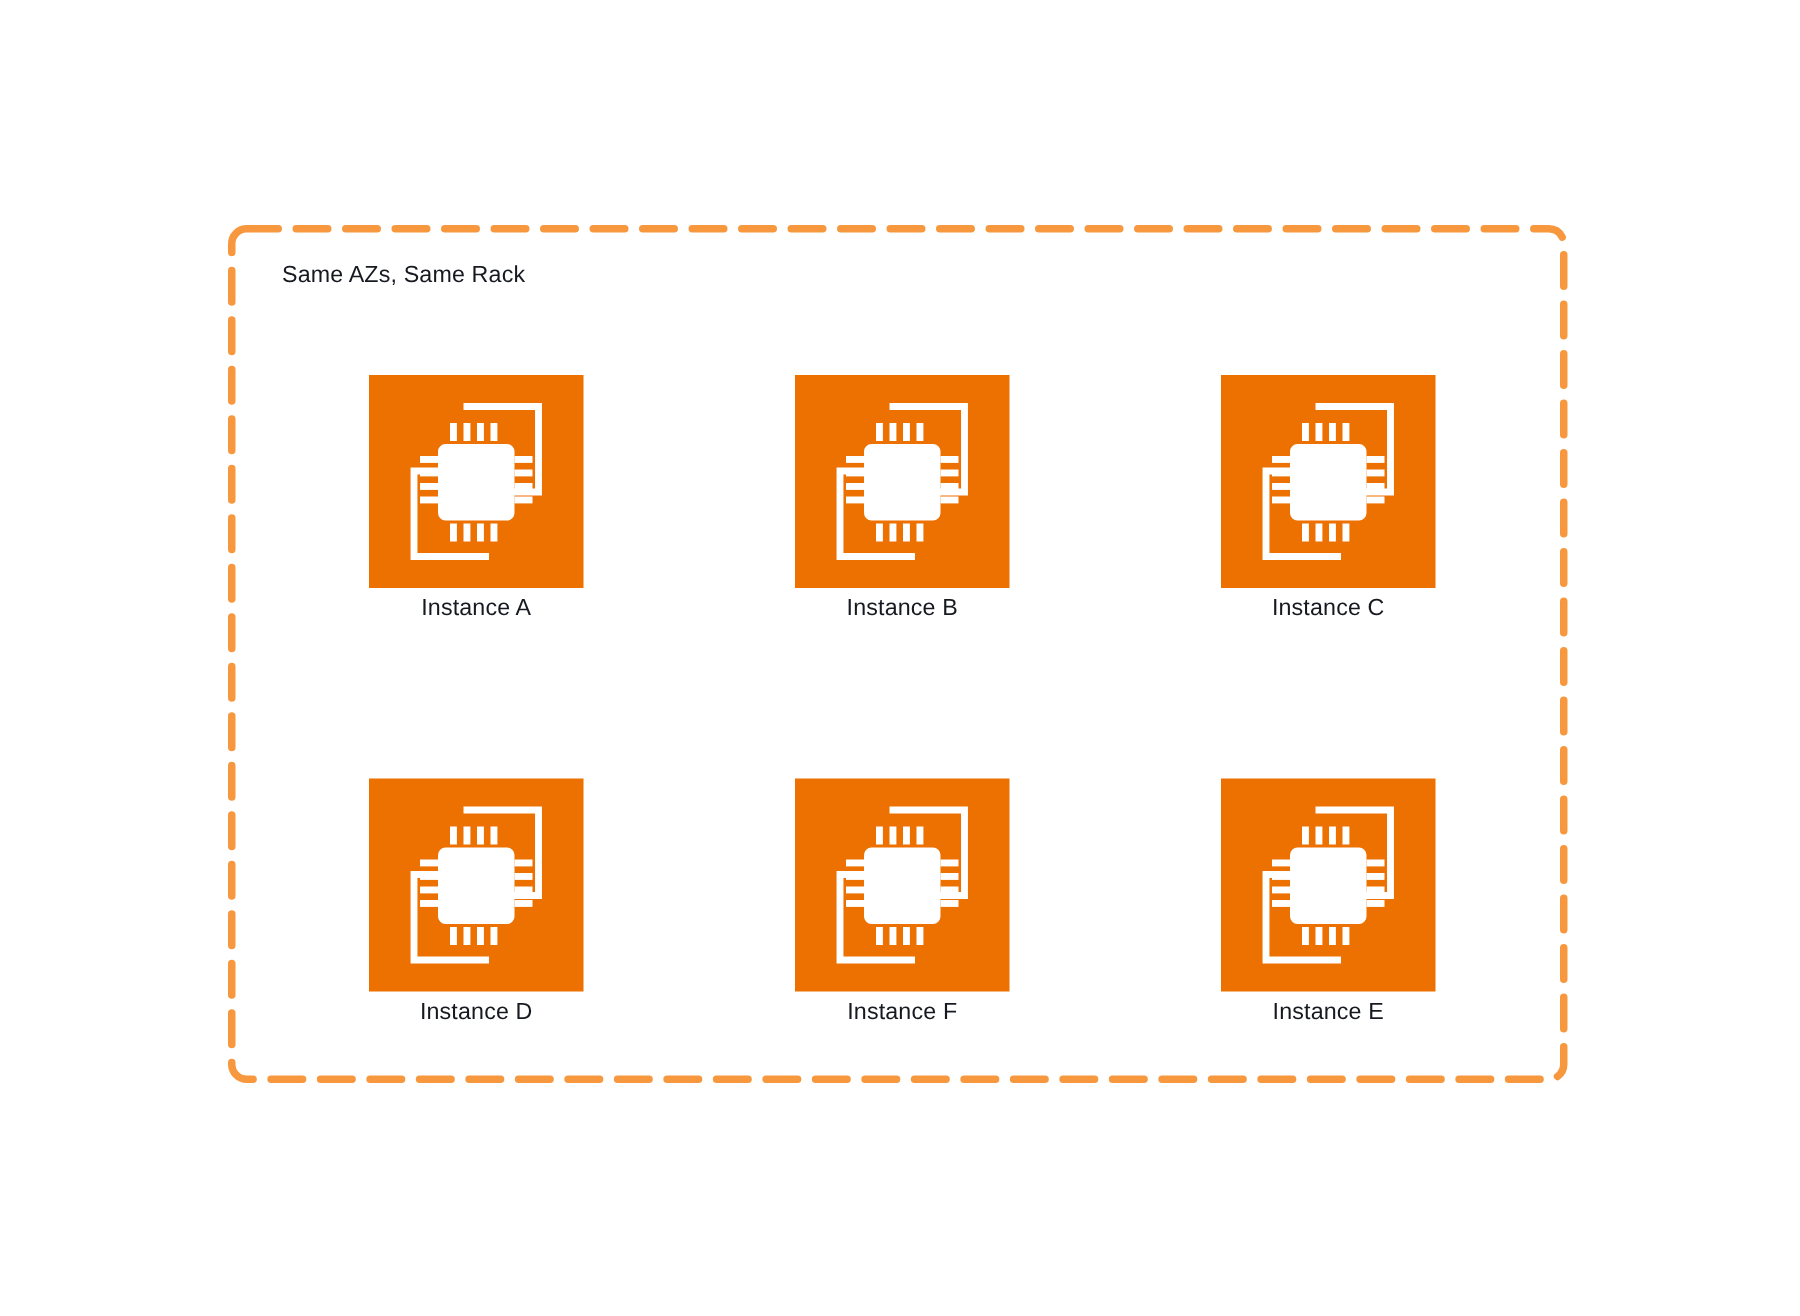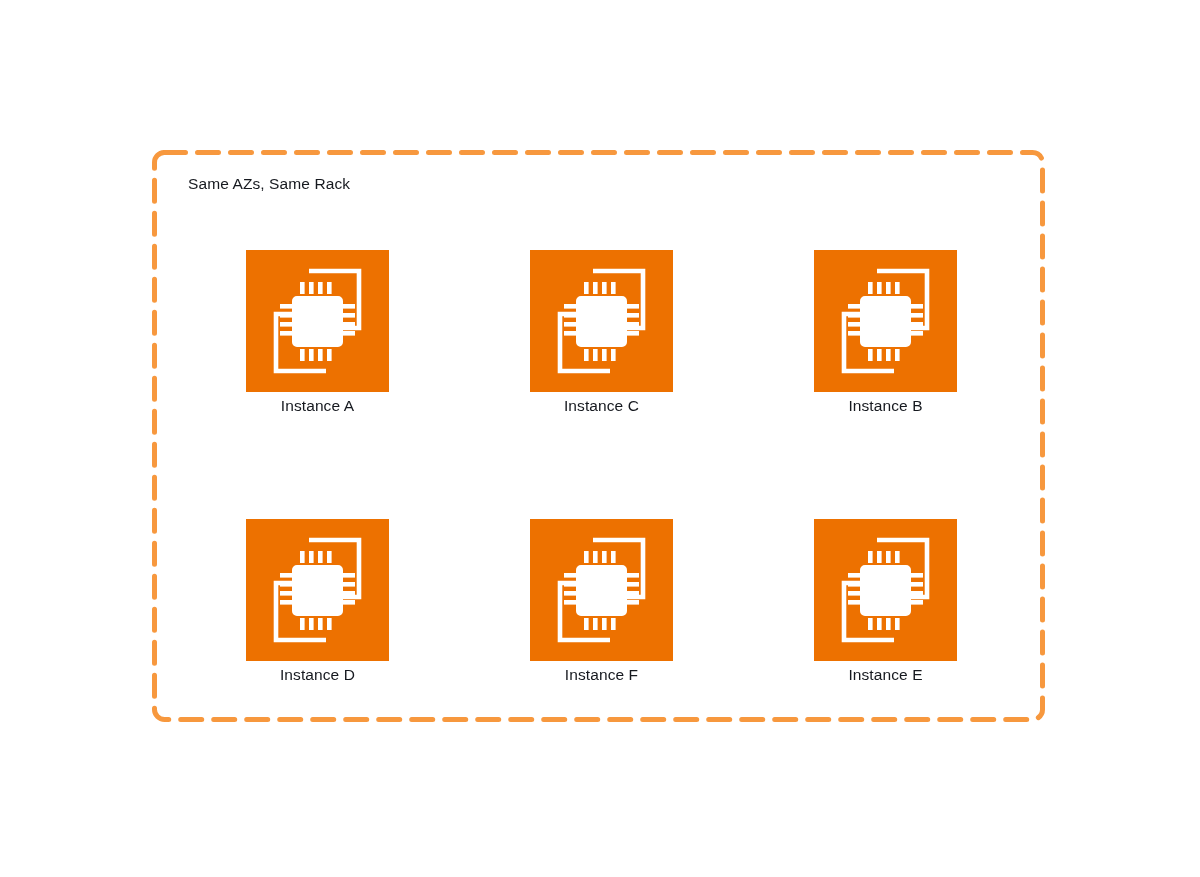--- a/index.html
+++ b/index.html
@@ -167,53 +167,53 @@
                 <rect x="34" y="63" width="12" height="4.6"></rect>
                 <rect x="34" y="72" width="12" height="4.6"></rect>
                 <rect x="34" y="81" width="12" height="4.6"></rect>
                 <rect x="97" y="54" width="12" height="4.6"></rect>
                 <rect x="97" y="63" width="12" height="4.6"></rect>
                 <rect x="97" y="72" width="12" height="4.6"></rect>
                 <rect x="97" y="81" width="12" height="4.6"></rect>
               </g>
             </svg>
           </div>
+          <div class="instance-label">Instance B</div>
+        </div>
+
+        <div class="instance-cell">
+          <div class="instance-tile">
+            <svg viewBox="0 0 143 142" xmlns="http://www.w3.org/2000/svg">
+              <g fill="none" stroke="#ffffff" stroke-width="4.6" stroke-linecap="butt" stroke-linejoin="miter">
+                <polyline points="63,21 113,21 113,78 93,78"></polyline>
+                <polyline points="80,121 30,121 30,64 50,64"></polyline>
+              </g>
+              <g fill="#ffffff">
+                <path d="M51,46 h41 a5,5 0 0 1 5,5 v41 a5,5 0 0 1 -5,5 h-41 a5,5 0 0 1 -5,-5 v-41 a5,5 0 0 1 5,-5 z
+                         M51.5,50.5 h40 v41 h-40 z"></path>
+                <rect x="54" y="32" width="4.6" height="12"></rect>
+                <rect x="63" y="32" width="4.6" height="12"></rect>
+                <rect x="72" y="32" width="4.6" height="12"></rect>
+                <rect x="81" y="32" width="4.6" height="12"></rect>
+                <rect x="54" y="99" width="4.6" height="12"></rect>
+                <rect x="63" y="99" width="4.6" height="12"></rect>
+                <rect x="72" y="99" width="4.6" height="12"></rect>
+                <rect x="81" y="99" width="4.6" height="12"></rect>
+                <rect x="34" y="54" width="12" height="4.6"></rect>
+                <rect x="34" y="63" width="12" height="4.6"></rect>
+                <rect x="34" y="72" width="12" height="4.6"></rect>
+                <rect x="34" y="81" width="12" height="4.6"></rect>
+                <rect x="97" y="54" width="12" height="4.6"></rect>
+                <rect x="97" y="63" width="12" height="4.6"></rect>
+                <rect x="97" y="72" width="12" height="4.6"></rect>
+                <rect x="97" y="81" width="12" height="4.6"></rect>
+              </g>
+            </svg>
+          </div>
           <div class="instance-label">Instance C</div>
-        </div>
-
-        <div class="instance-cell">
-          <div class="instance-tile">
-            <svg viewBox="0 0 143 142" xmlns="http://www.w3.org/2000/svg">
-              <g fill="none" stroke="#ffffff" stroke-width="4.6" stroke-linecap="butt" stroke-linejoin="miter">
-                <polyline points="63,21 113,21 113,78 93,78"></polyline>
-                <polyline points="80,121 30,121 30,64 50,64"></polyline>
-              </g>
-              <g fill="#ffffff">
-                <path d="M51,46 h41 a5,5 0 0 1 5,5 v41 a5,5 0 0 1 -5,5 h-41 a5,5 0 0 1 -5,-5 v-41 a5,5 0 0 1 5,-5 z
-                         M51.5,50.5 h40 v41 h-40 z"></path>
-                <rect x="54" y="32" width="4.6" height="12"></rect>
-                <rect x="63" y="32" width="4.6" height="12"></rect>
-                <rect x="72" y="32" width="4.6" height="12"></rect>
-                <rect x="81" y="32" width="4.6" height="12"></rect>
-                <rect x="54" y="99" width="4.6" height="12"></rect>
-                <rect x="63" y="99" width="4.6" height="12"></rect>
-                <rect x="72" y="99" width="4.6" height="12"></rect>
-                <rect x="81" y="99" width="4.6" height="12"></rect>
-                <rect x="34" y="54" width="12" height="4.6"></rect>
-                <rect x="34" y="63" width="12" height="4.6"></rect>
-                <rect x="34" y="72" width="12" height="4.6"></rect>
-                <rect x="34" y="81" width="12" height="4.6"></rect>
-                <rect x="97" y="54" width="12" height="4.6"></rect>
-                <rect x="97" y="63" width="12" height="4.6"></rect>
-                <rect x="97" y="72" width="12" height="4.6"></rect>
-                <rect x="97" y="81" width="12" height="4.6"></rect>
-              </g>
-            </svg>
-          </div>
-          <div class="instance-label">Instance B</div>
         </div>
 
       </div>
 
       <div class="grid-row">
 
         <div class="instance-cell">
           <div class="instance-tile">
             <svg viewBox="0 0 143 142" xmlns="http://www.w3.org/2000/svg">
               <g fill="none" stroke="#ffffff" stroke-width="4.6" stroke-linecap="butt" stroke-linejoin="miter">

